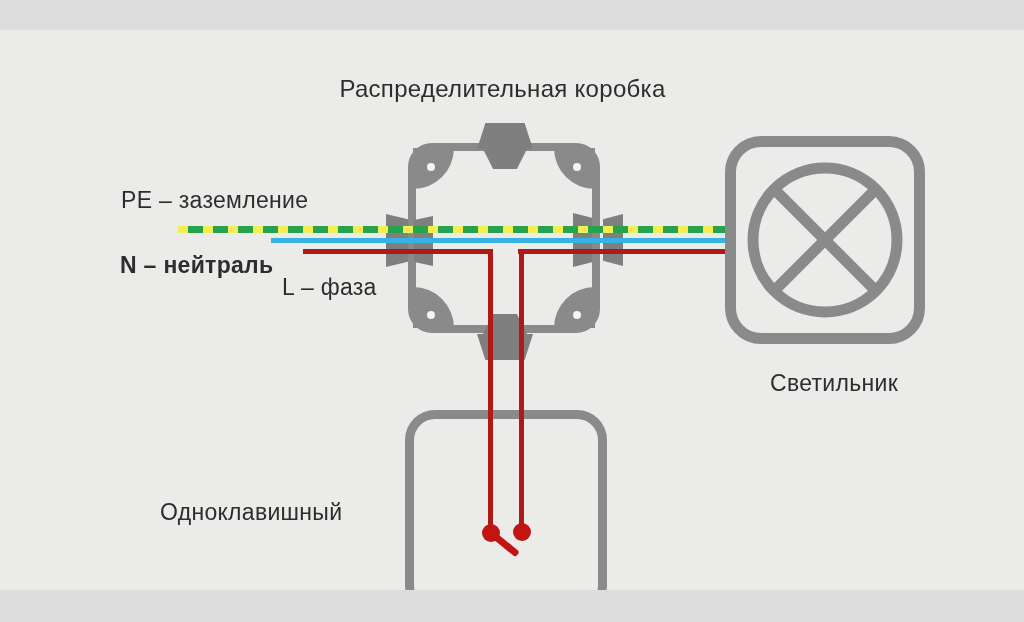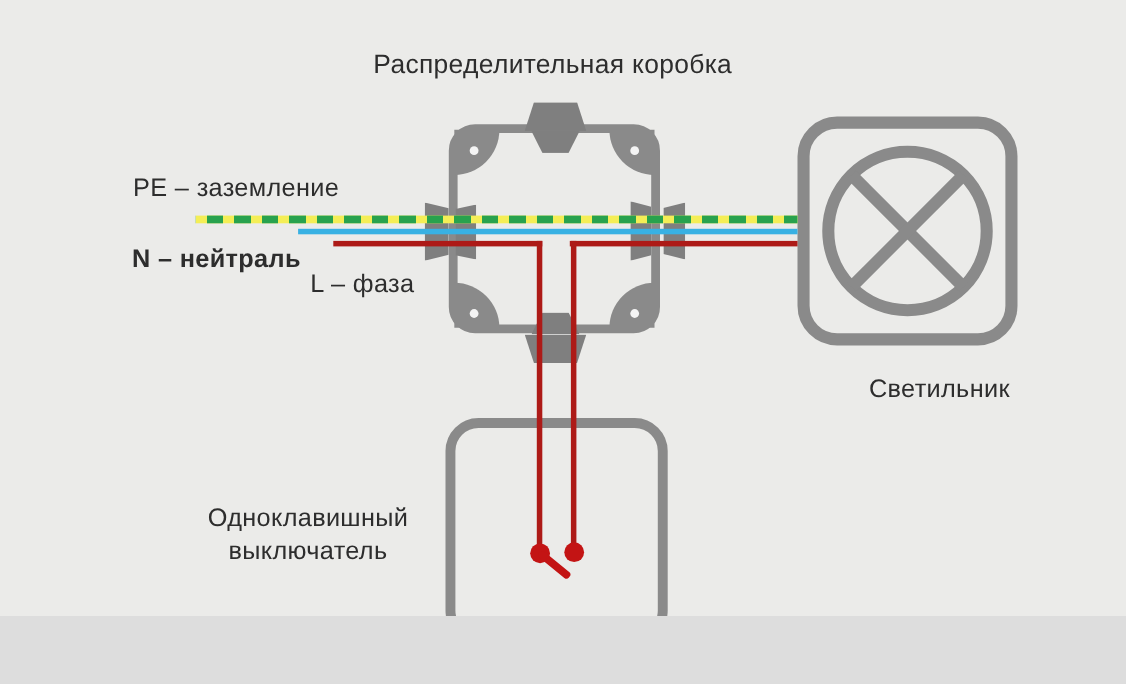--- a/index.html
+++ b/index.html
@@ -6,37 +6,38 @@
   body{
     font-family:"Liberation Sans","DejaVu Sans",sans-serif;
     background:#ddd;
   }
   .canvas{
     position:relative;
     width:1024px;height:560px;
     background:var(--background,#ebebe9);
     overflow:hidden;
     color:var(--text,#2d2d2d);
+    margin-top:30px;
   }
   .canvas *{position:absolute;box-sizing:border-box;}
 
   
   .txt{
     font-size:23px;
     letter-spacing:.3px;
     color:var(--text,#2d2d2d);
     white-space:nowrap;
   }
   .title{left:300px;top:45px;width:405px;text-align:center;font-size:24px;}
   .lbl-pe{left:121px;top:157px;}
   .lbl-n{left:120px;top:222px;font-weight:bold;}
   .lbl-l{left:282px;top:244px;text-align:center;}
-  .lbl-switch{left:160px;top:455px;width:240px;text-align:center;line-height:30px;white-space:normal;}
+  .lbl-switch{left:160px;top:467px;width:240px;line-height:30px;white-space:normal;}
   .lbl-switch span{position:static;display:block;}
-  .lbl-lamp{left:790px;top:340px;width:140px;text-align:left;}
+  .lbl-lamp{left:758px;top:340px;width:140px;text-align:right;}
 
   
   .jb-frame{
     left:408px;top:113px;width:192px;height:190px;
     border:8px solid var(--device-gray,#8a8a8a);
     border-radius:24px;
   }
   .jb-tab{
     width:41px;height:41px;
     background:var(--device-gray,#8a8a8a);
@@ -120,21 +121,20 @@
 <body>
 
 <div class="canvas">
 
   <div class="txt title">Распределительная коробка</div>
   <div class="txt lbl-pe">PE – заземление</div>
   <div class="txt lbl-n">N – нейтраль</div>
   <div class="txt lbl-l">L – фаза</div>
   <div class="txt lbl-switch">
     <span>Одноклавишный</span>
-    <span>выключатель</span>
   </div>
   <div class="txt lbl-lamp">Светильник</div>
 
   <div class="jb-frame"></div>
   <div class="jb-tab tl"></div>
   <div class="jb-tab tr"></div>
   <div class="jb-tab bl"></div>
   <div class="jb-tab br"></div>
   <div class="screw tl"></div>
   <div class="screw tr"></div>

